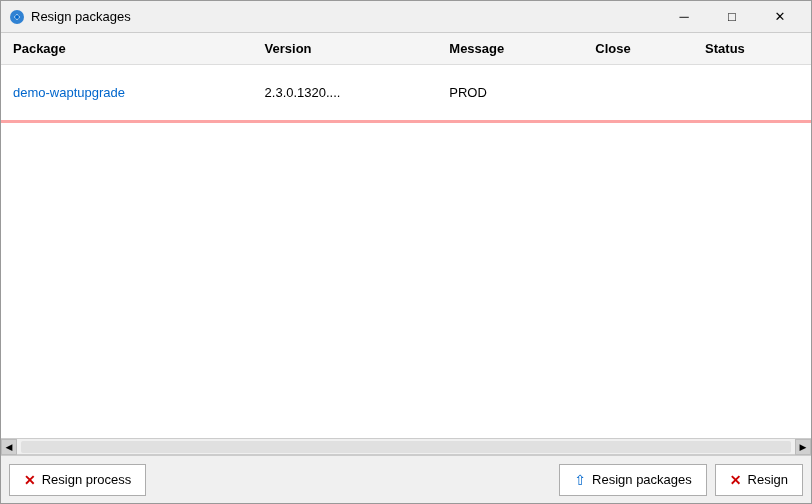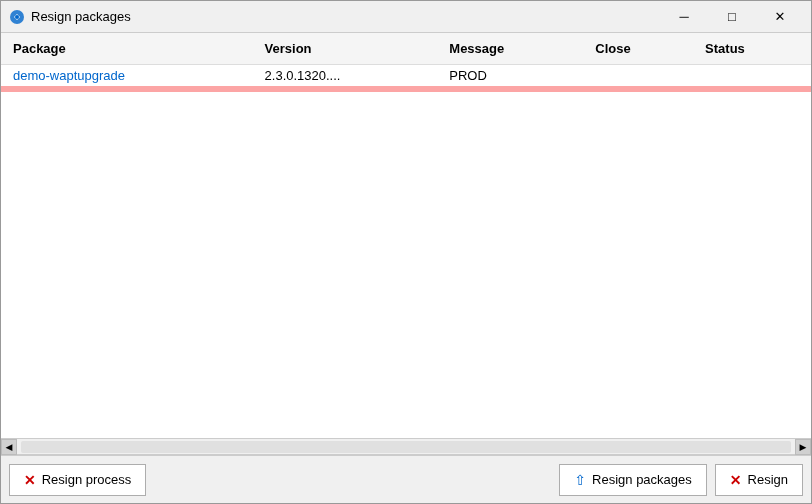--- a/index.html
+++ b/index.html
@@ -95,23 +95,23 @@
     th {
       text-align: left;
       padding: 8px 12px;
       font-weight: 600;
       color: #000;
       border-bottom: 1px solid #ddd;
       white-space: nowrap;
     }
 
     td {
-      padding: 3px 12px;
-      color: #000;
-      border-bottom: 6px solid #fca5a5;
+      padding: 20px 12px;
+      color: #000;
+      border-bottom: 3px solid #fca5a5;
     }
 
     .package-name {
       color: #0066cc;
     }
 
     .scrollbar-area {
       height: 16px;
       background: #f0f0f0;
       border-bottom: 1px solid #ccc;

